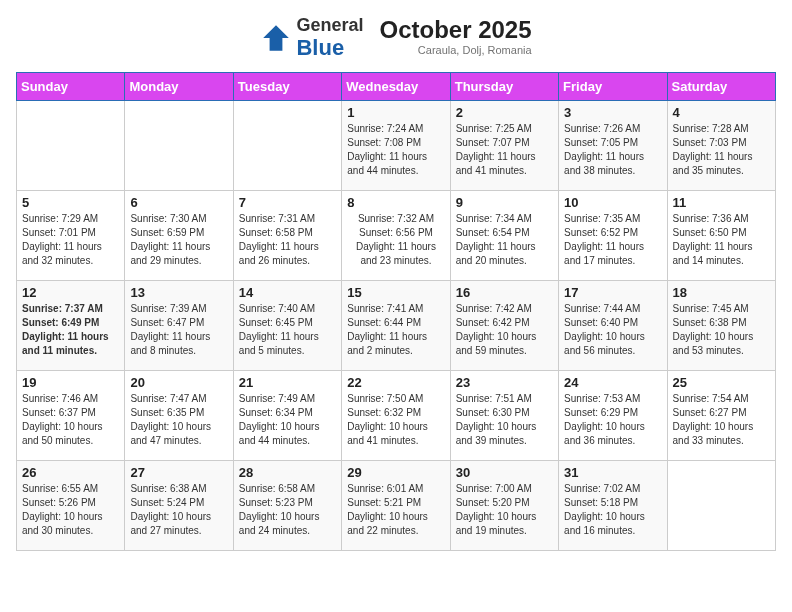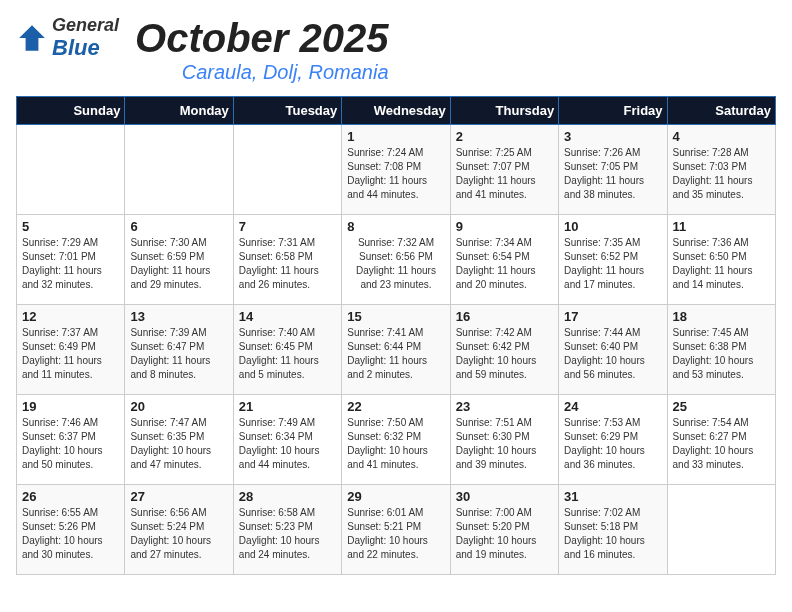--- a/index.html
+++ b/index.html
@@ -5,24 +5,23 @@
     * { box-sizing: border-box; margin: 0; padding: 0; }
     body {
       font-family: Arial, sans-serif;
       background: #fff;
       width: 792px;
       min-height: 612px;
       padding: 16px;
     }
     .header {
       display: flex;
-      justify-content: flex-start;
+      justify-content: center;
       align-items: flex-start;
       margin-bottom: 12px;
-      font-style: italic;
     }
     .logo {
       display: flex;
       align-items: center;
     }
     .logo-text {
       display: flex;
       flex-direction: column;
       line-height: 1.1;
     }
@@ -38,41 +37,41 @@
     }
     .logo-icon {
       width: 32px;
       height: 32px;
       margin-right: 4px;
     }
     .title-block {
       text-align: right;
     }
     .month-title {
-      font-size: 40px;
+      font-size: 24px;
       font-weight: bold;
       color: #222;
       margin-left: 16px;
     }
     .subtitle {
-      font-size: 20px;
-      color: #3b82f6;
+      font-size: 11px;
+      color: #737373;
     }
     table {
       width: 100%;
       border-collapse: collapse;
       table-layout: fixed;
     }
     thead tr th {
-      background-color: #0f172a;
+      background-color: #d946ef;
       color: #fff;
       font-size: 13px;
       font-weight: bold;
       padding: 6px 4px;
-      text-align: right;
+      text-align: left;
       border: 1px solid #2a6db5;
     }
     tbody tr td {
       vertical-align: top;
       border: 1px solid #ccc;
       padding: 4px 5px;
       font-size: 10.5px;
       color: #222;
       background: #fff;
       height: 90px;
@@ -199,21 +198,21 @@
         <td>
           <span class="day-num">11</span>
           <div class="day-info" style="white-space: pre-line;">Sunrise: 7:36 AM
 Sunset: 6:50 PM
 Daylight: 11 hours and 14 minutes.</div>
         </td>
       </tr>
       <tr>
         <td>
           <span class="day-num">12</span>
-          <div class="day-info" style="white-space: pre-line;">Sunrise: 7:37 AM
+          <div class="day-info" style="white-space: pre-line; font-weight: bold;">Sunrise: 7:37 AM
 Sunset: 6:49 PM
 Daylight: 11 hours and 11 minutes.</div>
         </td>
         <td>
           <span class="day-num">13</span>
           <div class="day-info" style="white-space: pre-line;">Sunrise: 7:39 AM
 Sunset: 6:47 PM
 Daylight: 11 hours and 8 minutes.</div>
         </td>
         <td>
@@ -293,21 +292,21 @@
       </tr>
       <tr>
         <td>
           <span class="day-num">26</span>
           <div class="day-info" style="white-space: pre-line;">Sunrise: 6:55 AM
 Sunset: 5:26 PM
 Daylight: 10 hours and 30 minutes.</div>
         </td>
         <td>
           <span class="day-num">27</span>
-          <div class="day-info" style="white-space: pre-line;">Sunrise: 6:56 AM
+          <div class="day-info" style="white-space: pre-line;">Sunrise: 6:38 AM
 Sunset: 5:24 PM
 Daylight: 10 hours and 27 minutes.</div>
         </td>
         <td>
           <span class="day-num">28</span>
           <div class="day-info" style="white-space: pre-line;">Sunrise: 6:58 AM
 Sunset: 5:23 PM
 Daylight: 10 hours and 24 minutes.</div>
         </td>
         <td>

